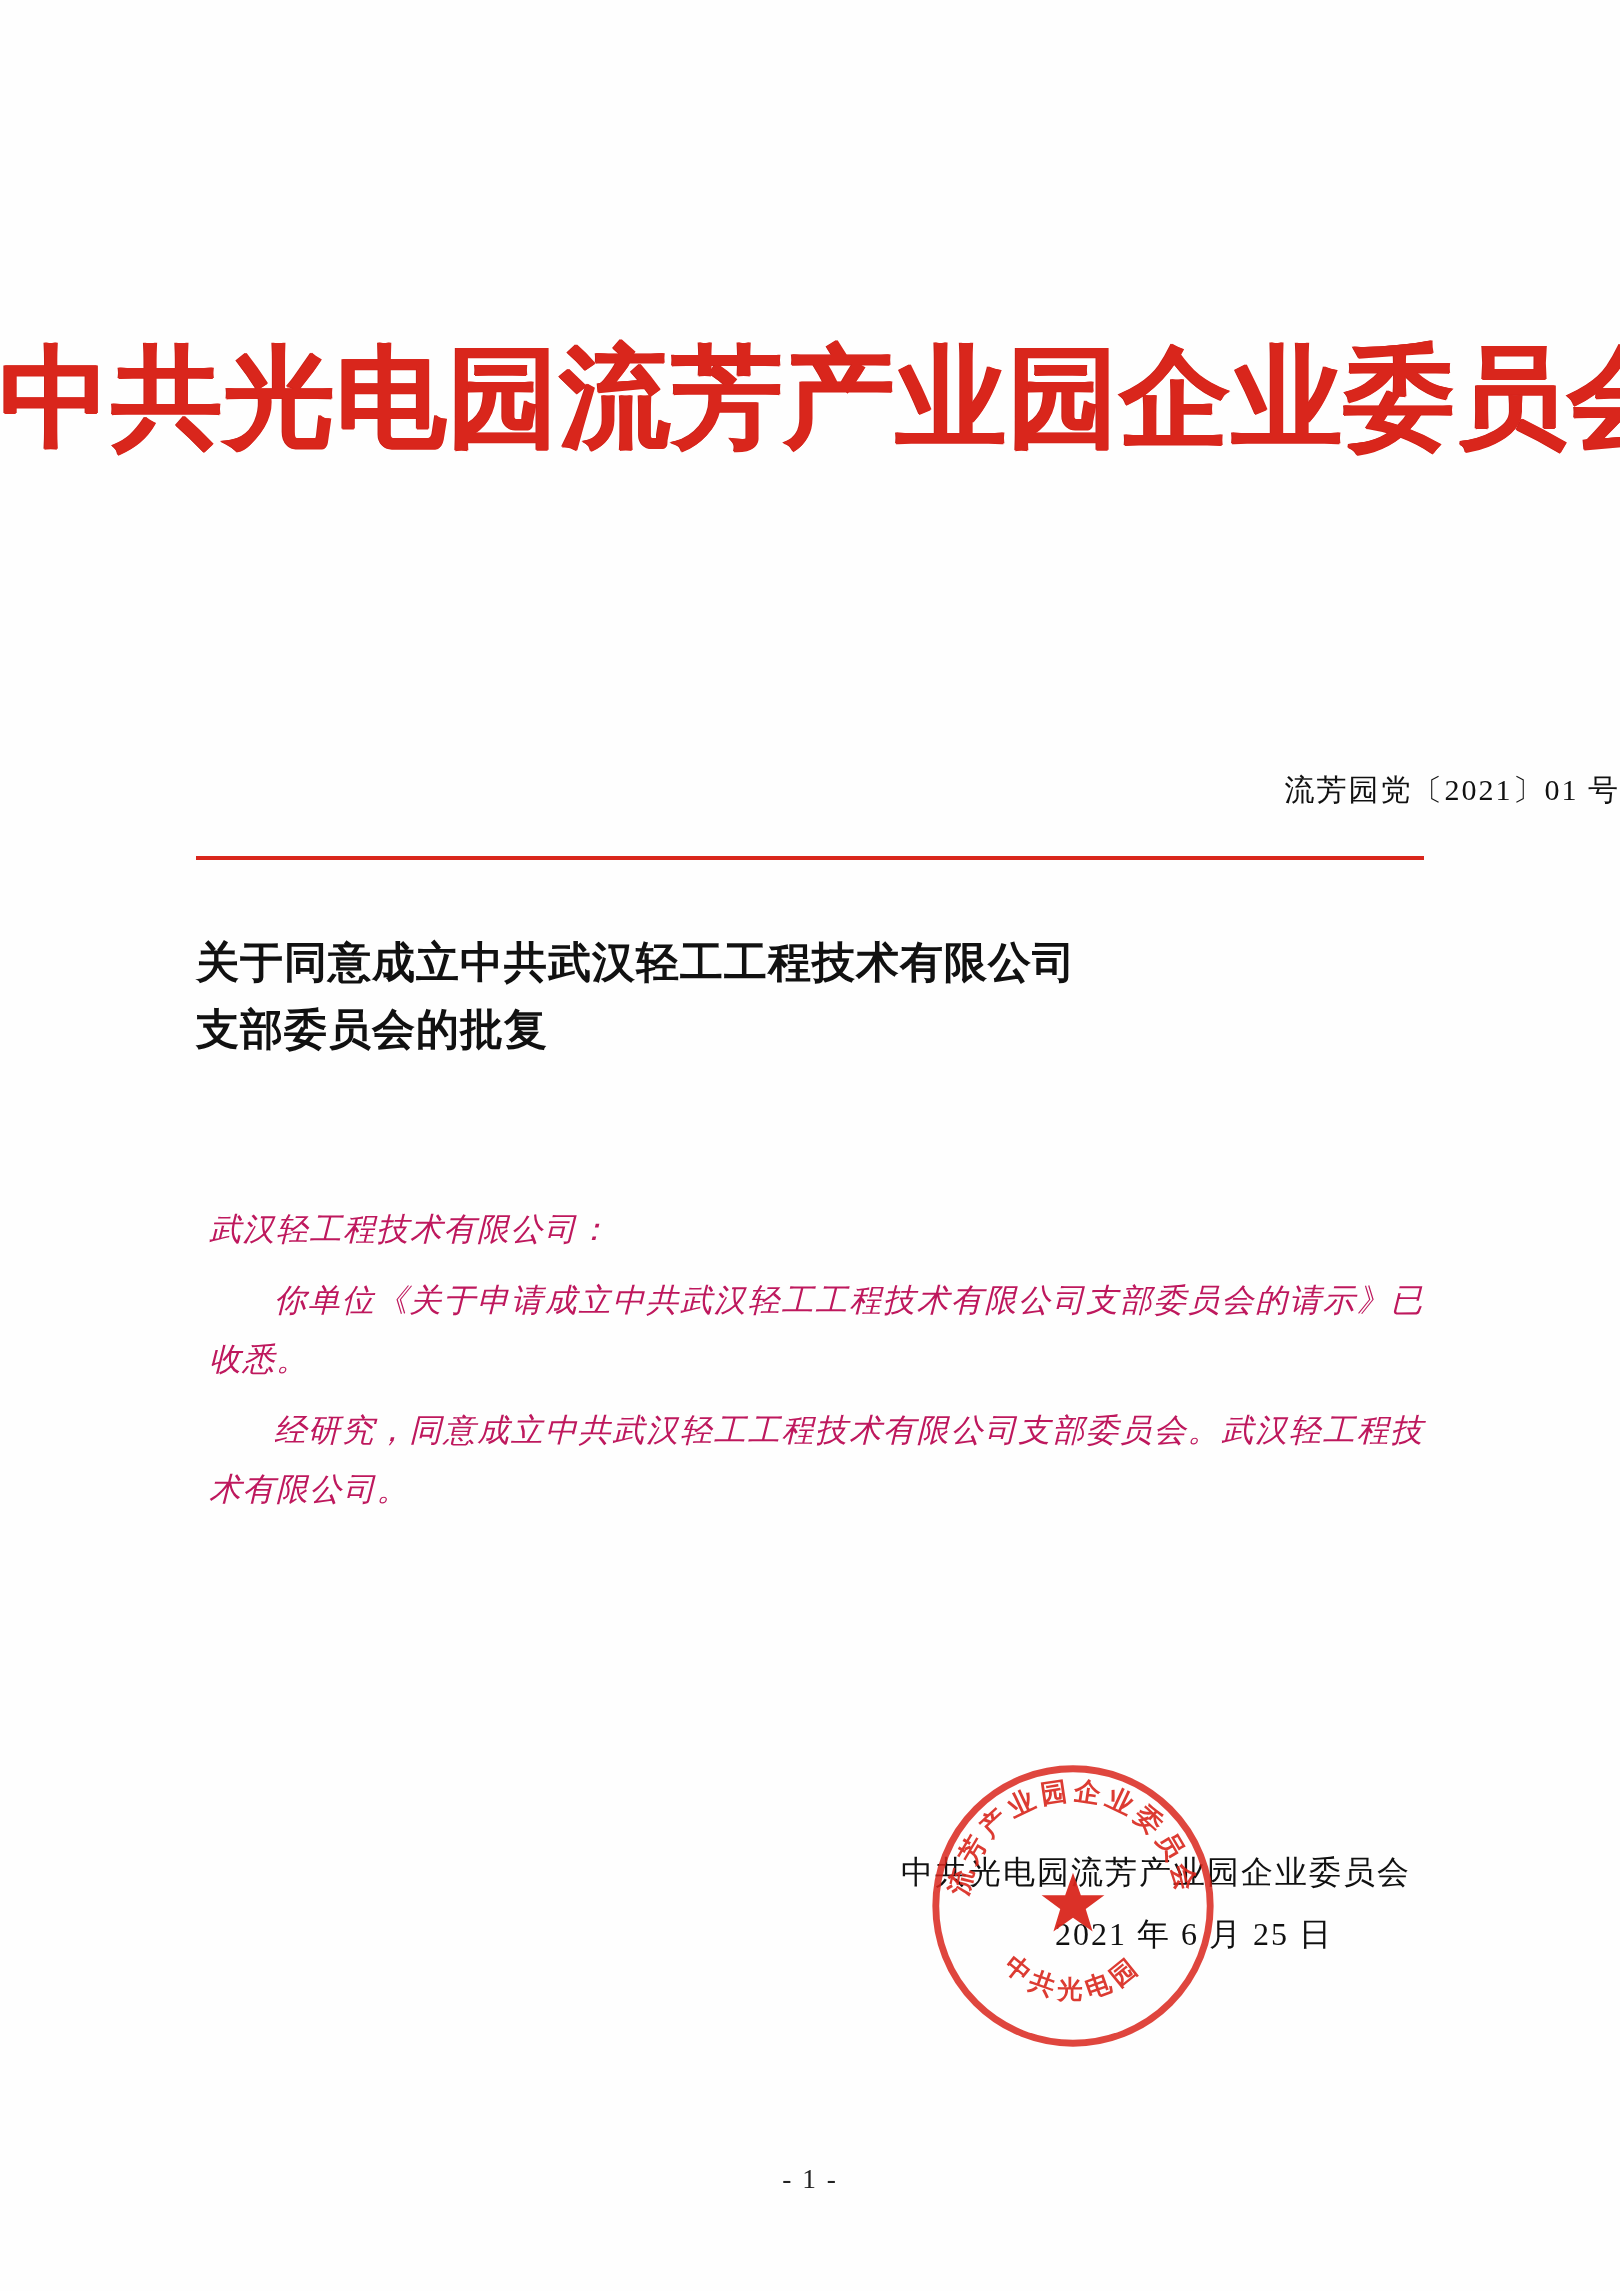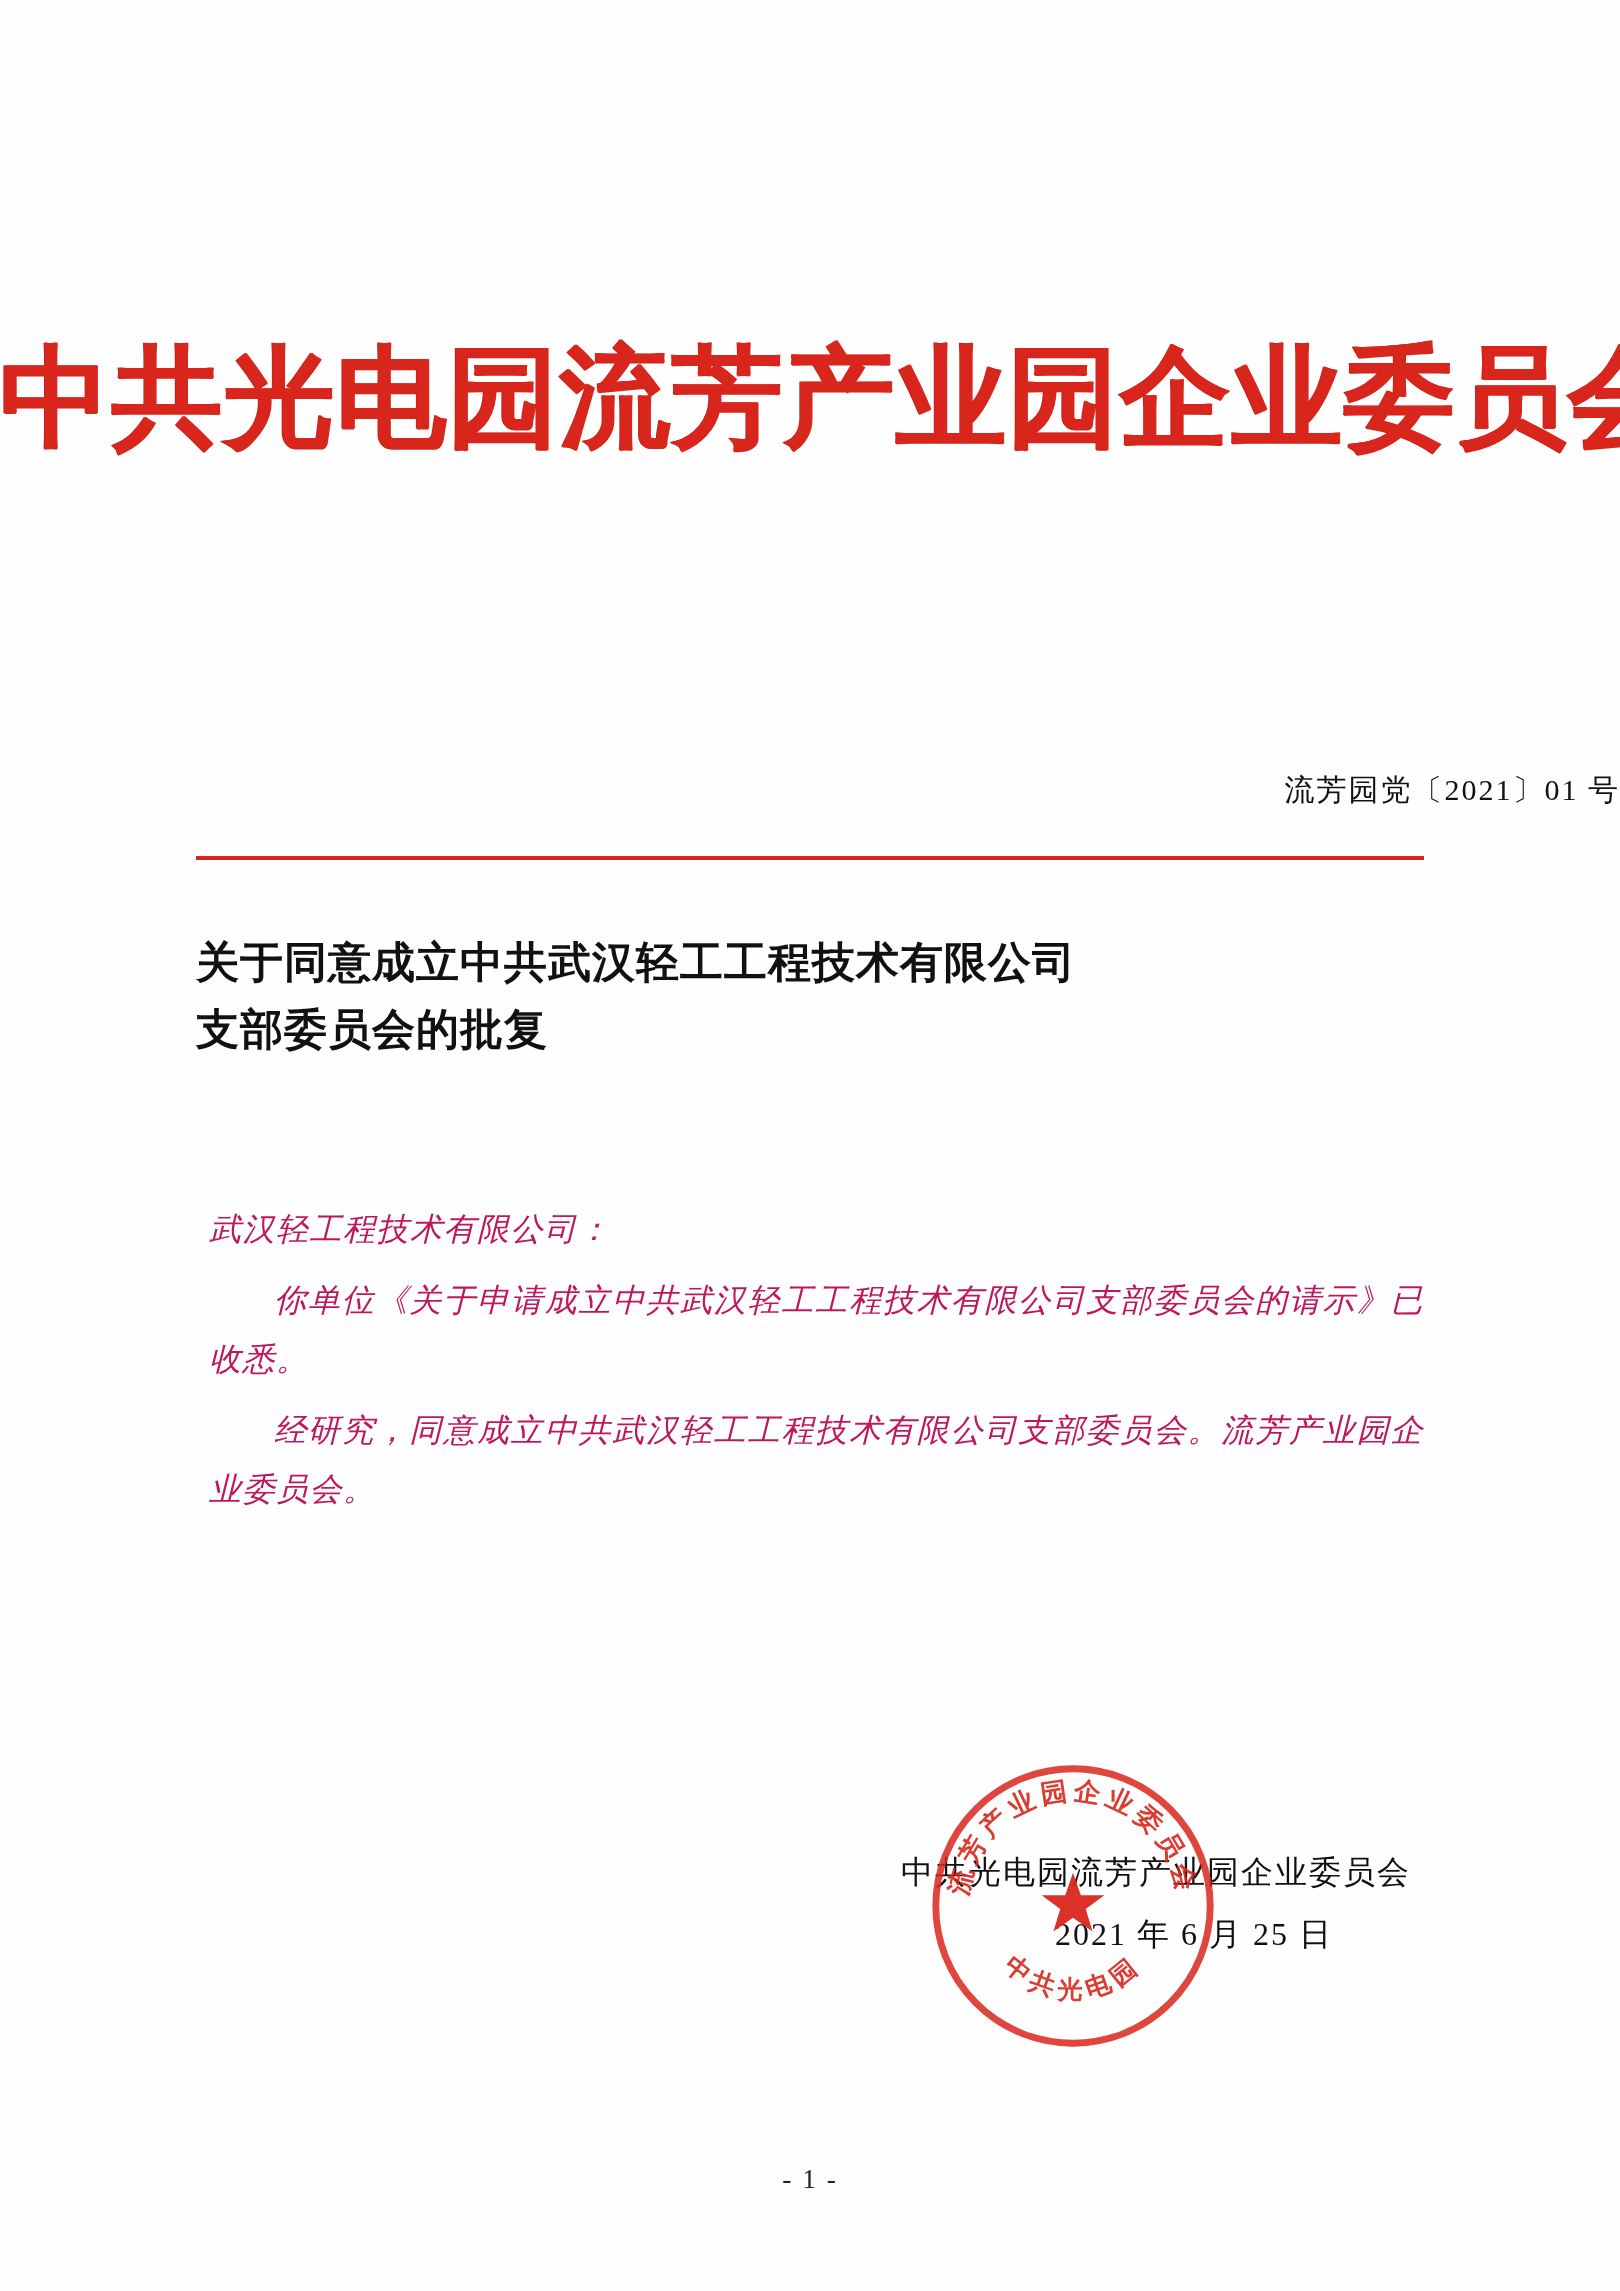--- a/index.html
+++ b/index.html
@@ -141,21 +141,21 @@
   <div class="red-rule"></div>
 
   <div class="doc-title">
     <div>关于同意成立中共武汉轻工工程技术有限公司</div>
     <div>支部委员会的批复</div>
   </div>
 
   <div class="body-block">
     <p>武汉轻工程技术有限公司：</p>
     <p class="indent">你单位《关于申请成立中共武汉轻工工程技术有限公司支部委员会的请示》已收悉。</p>
-    <p class="indent">经研究，同意成立中共武汉轻工工程技术有限公司支部委员会。流芳产业园企业委员会。</p>
+    <p class="indent">经研究，同意成立中共武汉轻工工程技术有限公司支部委员会。武汉轻工程技术有限公司。</p>
   </div>
 
   <div class="signature">
     <div>中共光电园流芳产业园企业委员会</div>
     <div class="sig-date">2021 年 6 月 25 日</div>
   </div>
 
   <div class="seal">
     <svg viewBox="0 0 300 300" width="294" height="294" aria-hidden="true">
       <defs>

